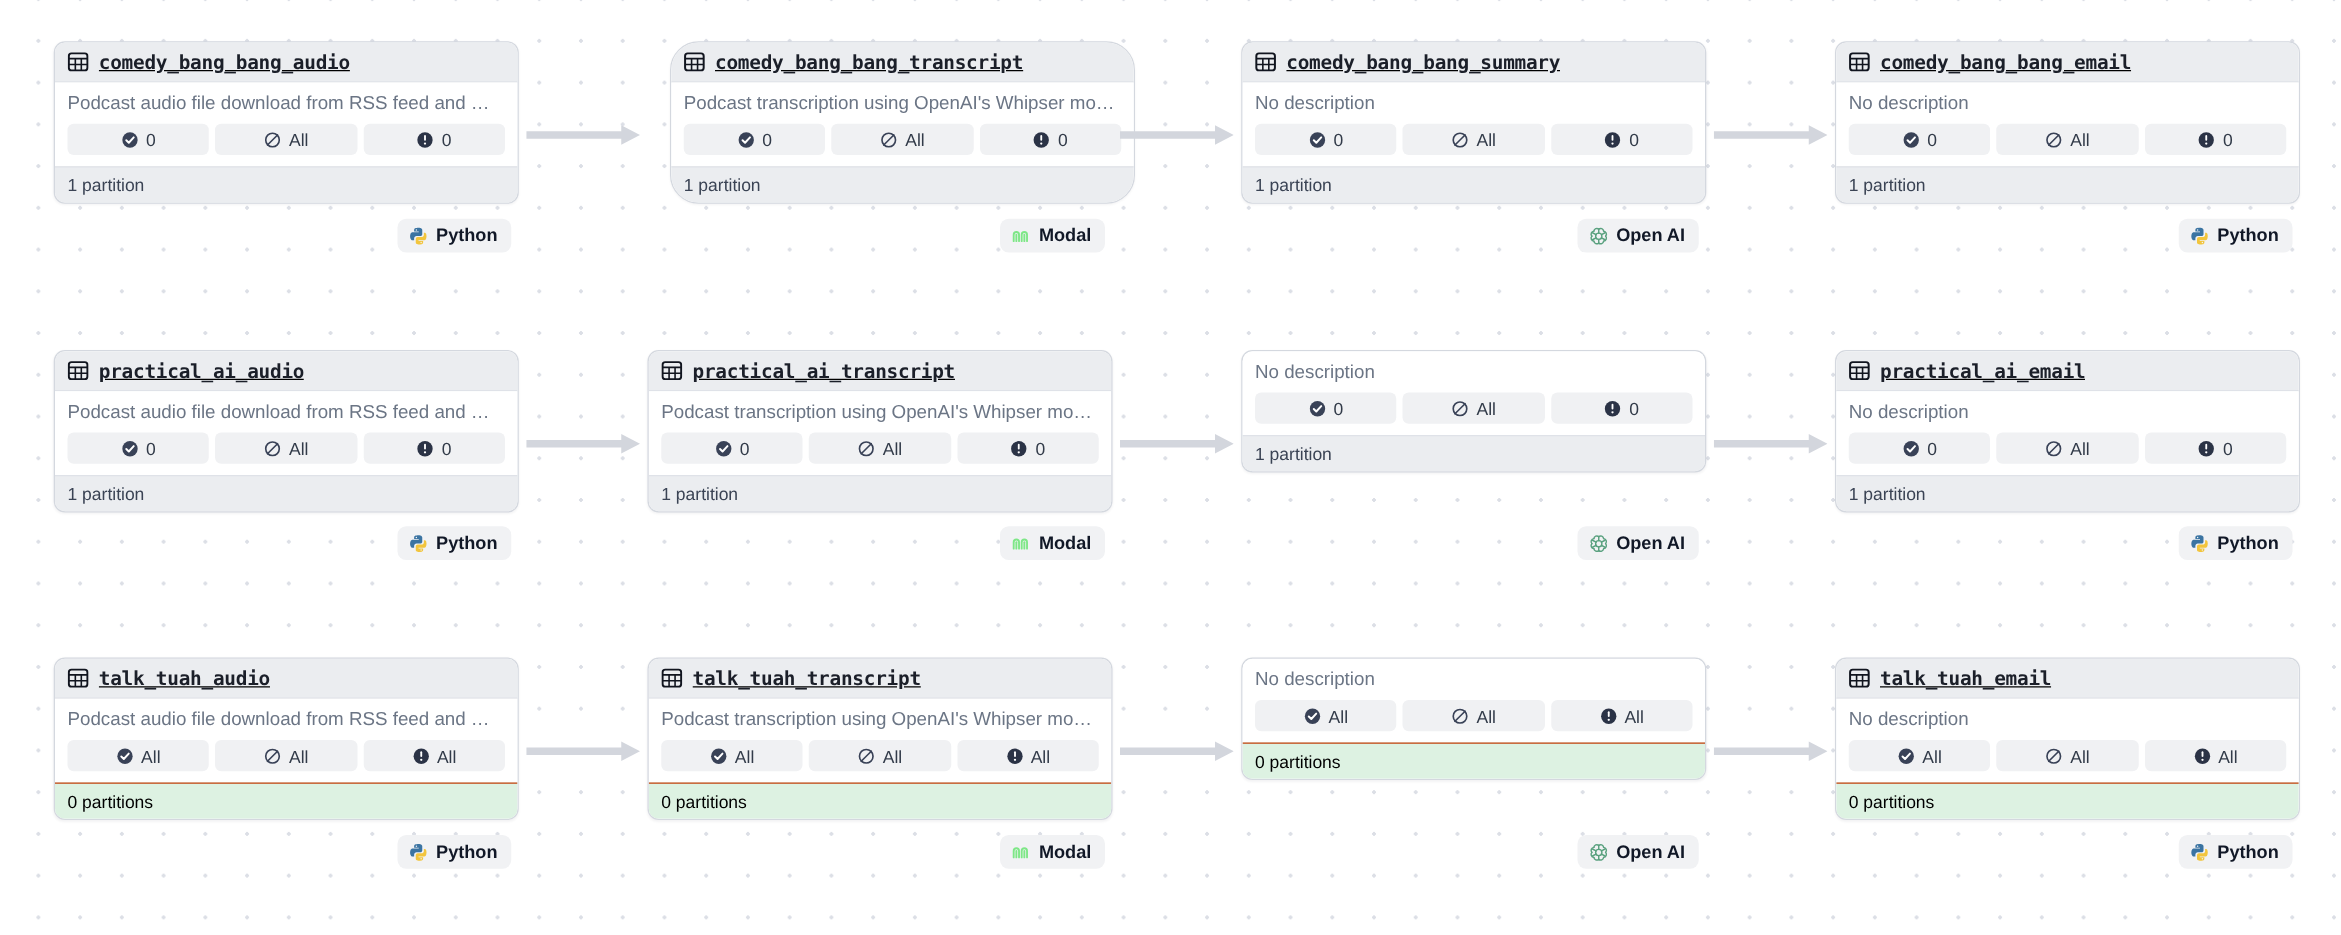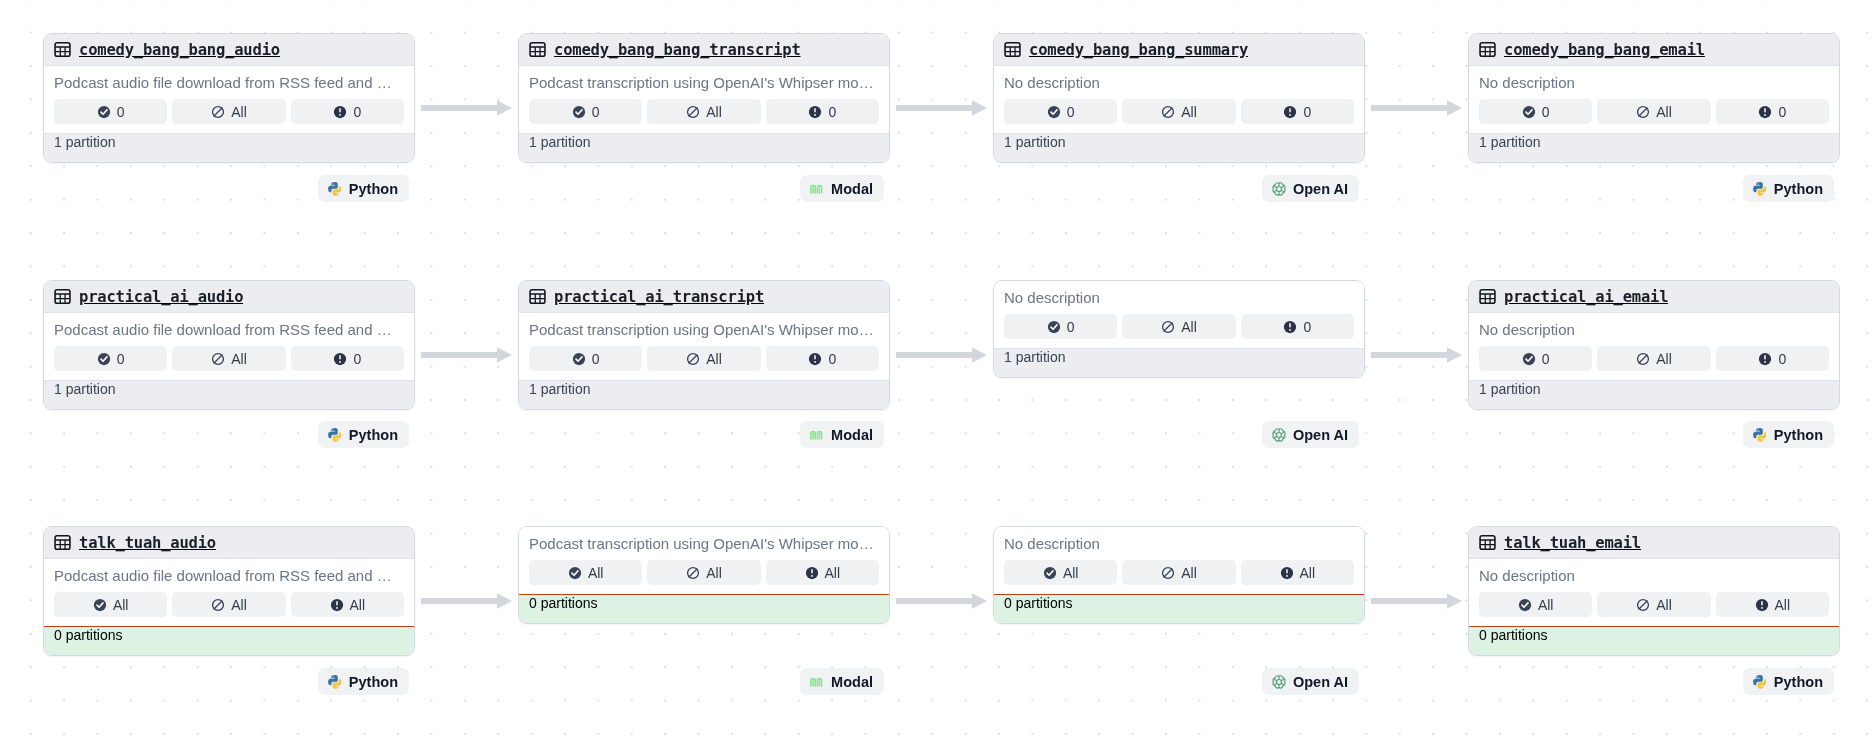--- a/index.html
+++ b/index.html
@@ -72,20 +72,21 @@
     gap: 6px;
     font-size: 14px;
     color: #323b49;
   }
   .chip svg { width: 14px; height: 14px; display: block; }
 
   .node-footer {
     height: 29px;
     padding: 0 10px;
     display: flex;
+    align-items: center;
     background: #ebedf0;
     border-top: 1px solid #dfe2e8;
     font-size: 14px;
     color: #3a4354;
   }
   .node.empty .node-footer {
     background: #ddf2e2;
     border-top: 1px solid #c2410c;
     color: #000000;
   }
@@ -158,21 +159,21 @@
       <span>1 partition</span>
     </div>
     </div>
     <div class="tag" style="top: 175px; right: 1464px;">
       <svg viewBox="0 0 16 16">
         <path d="M7.9 1.1c-1.2 0-2.2.2-2.8.5-.6.3-.8.8-.8 1.3v1.3h3.7v.5H3.3c-.9 0-1.7.5-2 1.6-.3 1.2-.3 2 0 3.2.3 1 .9 1.7 1.8 1.7h1.2V9.7c0-1 .9-1.9 1.9-1.9h3.1c.8 0 1.5-.7 1.5-1.5V2.9c0-.8-.7-1.4-1.5-1.6-.5-.1-1-.2-1.4-.2zM6.1 2.4c.3 0 .6.3.6.6s-.3.6-.6.6-.6-.3-.6-.6.3-.6.6-.6z" fill="#3b74a2"></path>
         <path d="M12.1 5.2v1.5c0 1.1-.9 1.9-1.9 1.9H7.1c-.8 0-1.5.7-1.5 1.5v2.8c0 .8.7 1.3 1.5 1.5.9.3 1.8.3 2.9 0 .7-.2 1.5-.6 1.5-1.5v-1.2H7.8v-.5h4.7c.9 0 1.2-.6 1.5-1.6.3-1 .3-2 0-3.2-.2-.8-.6-1.2-1.5-1.2h-.4zM9.9 12.4c.3 0 .6.3.6.6s-.3.6-.6.6-.6-.3-.6-.6.3-.6.6-.6z" fill="#f2c53d"></path>
       </svg>
       <span>Python</span>
     </div>
-    <div class="node" style="left: 518px; top: 33px;">
+    <div class="node" style="left: 536px; top: 33px; border-radius: 23px;">
     <div class="node-header">
       <svg class="tbl-icon" viewBox="0 0 16 16">
         <rect x="1" y="1.6" width="14" height="12.8" rx="2" fill="none" stroke="#11151f" stroke-width="1.5"></rect>
         <line x1="1" y1="5.6" x2="15" y2="5.6" stroke="#11151f" stroke-width="1.4"></line>
         <line x1="1" y1="10" x2="15" y2="10" stroke="#11151f" stroke-width="1.2"></line>
         <line x1="5.9" y1="5.6" x2="5.9" y2="14.4" stroke="#11151f" stroke-width="1.2"></line>
         <line x1="10.4" y1="5.6" x2="10.4" y2="14.4" stroke="#11151f" stroke-width="1.2"></line>
       </svg>
       <span class="node-title">comedy_bang_bang_transcript</span>
     </div>
@@ -569,20 +570,30 @@
     </div>
     </div>
     <div class="tag" style="top: 668px; right: 1464px;">
       <svg viewBox="0 0 16 16">
         <path d="M7.9 1.1c-1.2 0-2.2.2-2.8.5-.6.3-.8.8-.8 1.3v1.3h3.7v.5H3.3c-.9 0-1.7.5-2 1.6-.3 1.2-.3 2 0 3.2.3 1 .9 1.7 1.8 1.7h1.2V9.7c0-1 .9-1.9 1.9-1.9h3.1c.8 0 1.5-.7 1.5-1.5V2.9c0-.8-.7-1.4-1.5-1.6-.5-.1-1-.2-1.4-.2zM6.1 2.4c.3 0 .6.3.6.6s-.3.6-.6.6-.6-.3-.6-.6.3-.6.6-.6z" fill="#3b74a2"></path>
         <path d="M12.1 5.2v1.5c0 1.1-.9 1.9-1.9 1.9H7.1c-.8 0-1.5.7-1.5 1.5v2.8c0 .8.7 1.3 1.5 1.5.9.3 1.8.3 2.9 0 .7-.2 1.5-.6 1.5-1.5v-1.2H7.8v-.5h4.7c.9 0 1.2-.6 1.5-1.6.3-1 .3-2 0-3.2-.2-.8-.6-1.2-1.5-1.2h-.4zM9.9 12.4c.3 0 .6.3.6.6s-.3.6-.6.6-.6-.3-.6-.6.3-.6.6-.6z" fill="#f2c53d"></path>
       </svg>
       <span>Python</span>
     </div>
     <div class="node empty" style="left: 518px; top: 526px;">
+    <div class="node-header">
+      <svg class="tbl-icon" viewBox="0 0 16 16">
+        <rect x="1" y="1.6" width="14" height="12.8" rx="2" fill="none" stroke="#11151f" stroke-width="1.5"></rect>
+        <line x1="1" y1="5.6" x2="15" y2="5.6" stroke="#11151f" stroke-width="1.4"></line>
+        <line x1="1" y1="10" x2="15" y2="10" stroke="#11151f" stroke-width="1.2"></line>
+        <line x1="5.9" y1="5.6" x2="5.9" y2="14.4" stroke="#11151f" stroke-width="1.2"></line>
+        <line x1="10.4" y1="5.6" x2="10.4" y2="14.4" stroke="#11151f" stroke-width="1.2"></line>
+      </svg>
+      <span class="node-title">talk_tuah_transcript</span>
+    </div>
     <div class="node-body">
       <div class="node-desc">Podcast transcription using OpenAI's Whipser mo…</div>
       <div class="chips">
           <div class="chip">
        <svg viewBox="0 0 16 16">
         <circle cx="8" cy="8" r="7" fill="#394257"></circle>
         <path d="M4.6 8.2 L6.9 10.5 L11.4 5.6" fill="none" stroke="#fff" stroke-width="1.8" stroke-linecap="round" stroke-linejoin="round"></path>
       </svg>
        <span>All</span>
      </div>

